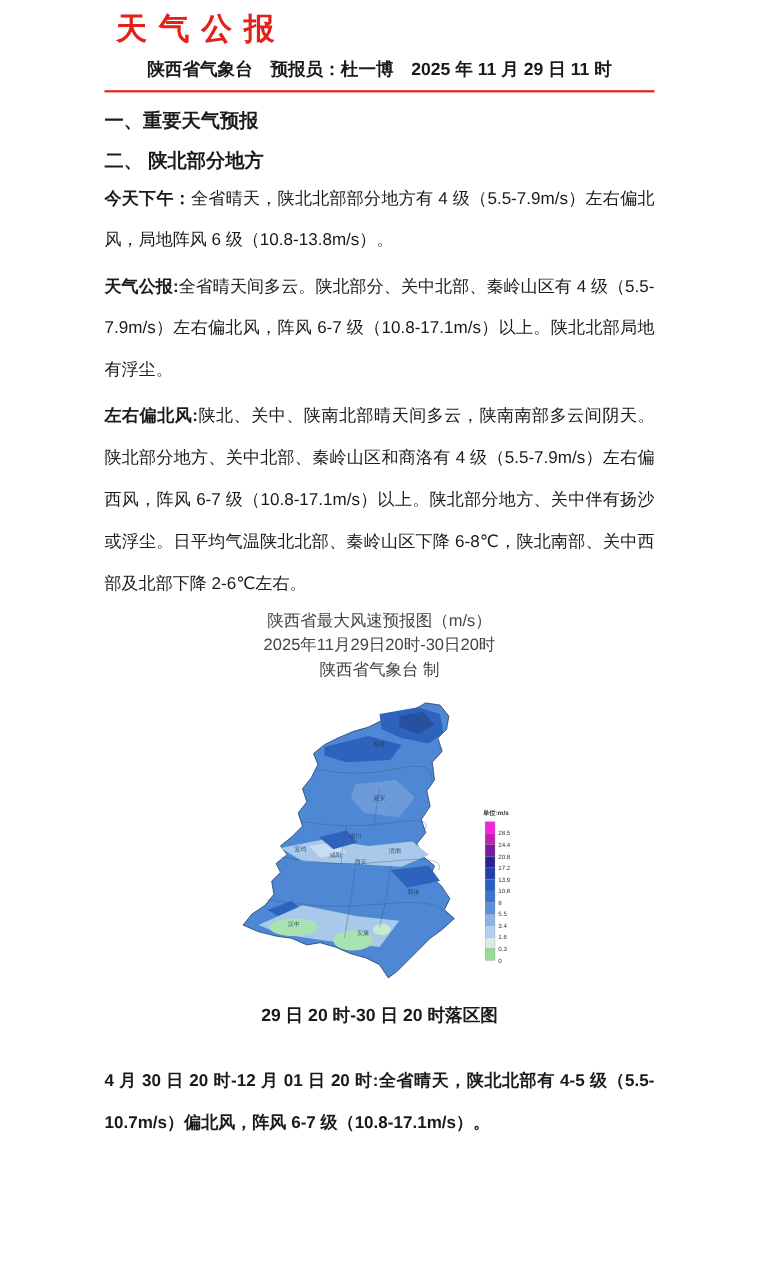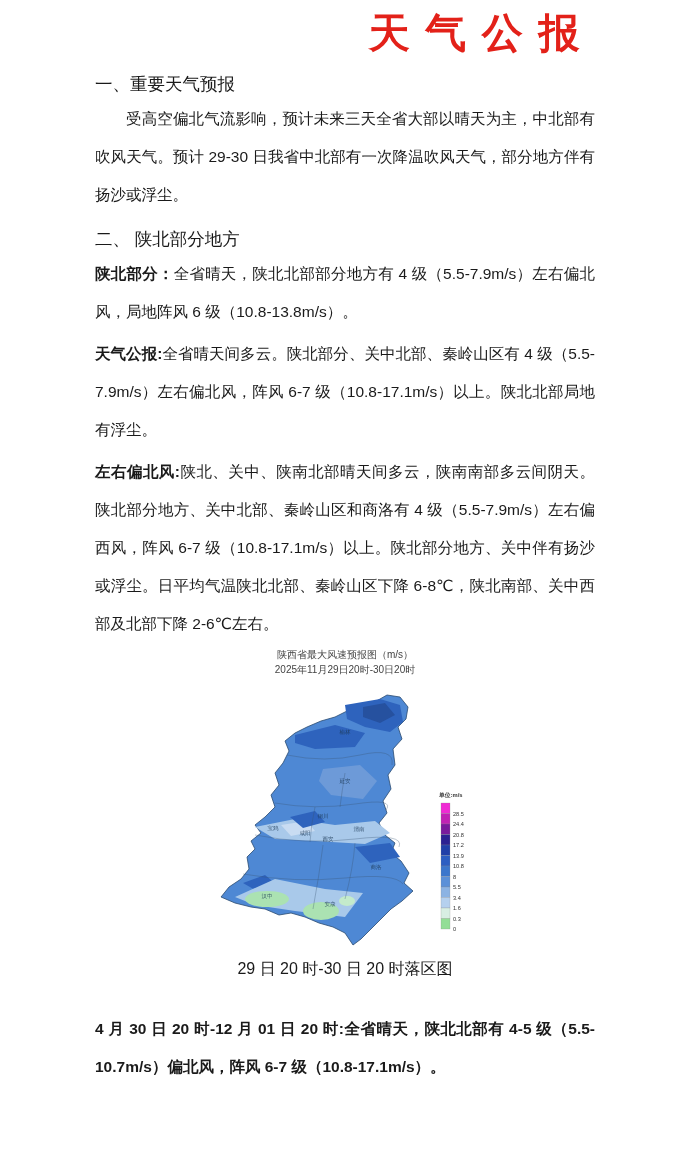--- a/index.html
+++ b/index.html
@@ -6,69 +6,70 @@
   * { box-sizing:border-box; }
   html,body { margin:0; padding:0; }
   body {
     width:690px; height:1160px; overflow:hidden;
     background:#ffffff; color:var(--ink);
     font-family:"Liberation Sans","DejaVu Sans",sans-serif;
   }
   .page { width:500px; margin:0 auto; padding-top:4px; }
 
   h1.title {
-    margin:4px 0 10px; text-align:right;
-    font-size:41px; font-weight:bold; color:var(--accent);
+    margin:4px 0 10px; text-align:left;
+    font-size:28px; font-weight:bold; color:var(--accent);
     letter-spacing:.38em; text-indent:.38em; line-height:1.25;
   }
   .meta {
     font-size:16px; font-weight:bold; text-align:center; white-space:nowrap;
     padding-bottom:8px; border-bottom:2px solid var(--accent);
   }
-  h2.sec { font-size:17.5px; font-weight:normal; margin:13px 0 4px; }
+  h2.sec { font-size:17.5px; font-weight:bold; margin:13px 0 4px; }
   p.body { font-size:15.5px; line-height:2.45; margin:0 0 4px; text-align:justify; }
   p.body .lbl { font-weight:bold; }
   p.indent { text-indent:2em; }
   p.boldpara { font-weight:bold; }
 
   .map-block { text-align:center; margin-top:2px; }
-  .map-title div { font-size:10px; line-height:1.5; color:#444; }
+  .map-title div { font-size:15px; line-height:1.5; color:#444; }
   .map-block svg { display:block; margin:0 auto; }
 
-  .caption { font-size:16px; font-weight:normal; text-align:center; margin:0 0 30px; }
+  .caption { font-size:16px; font-weight:bold; text-align:center; margin:10px 0 30px; }
 
   .province-outline { stroke:#2a4a70; stroke-width:0.8; }
   .borderline { fill:none; stroke:#3a5572; stroke-width:0.45; opacity:.75; }
   .city-label { font-size:5.5px; fill:#1d3a57; text-anchor:middle; opacity:.85; }
   .legend-label { font-size:5.6px; fill:#333; }
   .legend-header { font-size:5.8px; fill:#333; font-weight:bold; }
 </style>
 </head>
 <body>
 
 <div class="page">
 
   <h1 class="title">天气公报</h1>
 
+  <div class="meta">陕西省气象台　预报员：杜一博　2025 年 11 月 29 日 11 时</div>
 
   <h2 class="sec">一、重要天气预报</h2>
-  <p class="body indent">受高空偏北气流影响，预计未来三天全省大部以晴天为主，中北部有吹风天气。预计 29-30 日我省中北部有一次降温吹风天气，部分地方伴有扬沙或浮尘。</p>
 
   <h2 class="sec">二、 陕北部分地方</h2>
 
-  <p class="body"><span class="lbl">陕北部分：</span><span>全省晴天，陕北北部部分地方有 4 级（5.5-7.9m/s）左右偏北风，局地阵风 6 级（10.8-13.8m/s）。</span></p>
+  <p class="body"><span class="lbl">今天下午：</span><span>全省晴天，陕北北部部分地方有 4 级（5.5-7.9m/s）左右偏北风，局地阵风 6 级（10.8-13.8m/s）。</span></p>
 
   <p class="body"><span class="lbl">天气公报:</span><span>全省晴天间多云。陕北部分、关中北部、秦岭山区有 4 级（5.5-7.9m/s）左右偏北风，阵风 6-7 级（10.8-17.1m/s）以上。陕北北部局地有浮尘。</span></p>
 
   <p class="body"><span class="lbl">左右偏北风:</span><span>陕北、关中、陕南北部晴天间多云，陕南南部多云间阴天。陕北部分地方、关中北部、秦岭山区和商洛有 4 级（5.5-7.9m/s）左右偏西风，阵风 6-7 级（10.8-17.1m/s）以上。陕北部分地方、关中伴有扬沙或浮尘。日平均气温陕北北部、秦岭山区下降 6-8℃，陕北南部、关中西部及北部下降 2-6℃左右。</span></p>
 
   <div class="map-block">
     <div class="map-title">
       <div>陕西省最大风速预报图（m/s）</div>
       <div>2025年11月29日20时-30日20时</div>
+      <div>陕西省气象台 制</div>
     </div>
 
     <svg width="300" height="282" viewBox="0 0 300 282">
 
       <path class="province-outline" d="M 192 18 L 205 20 L 213 30 L 211 42 L 203 50 L 207 62 L 198 72 L 200 88 L 193 98 L 196 112
            L 188 124 L 192 136 L 184 146 L 190 158 L 200 166 L 196 176 L 206 184 L 214 196 L 209 206
            L 218 214 L 207 224 L 196 232 L 186 242 L 176 252 L 166 262 L 158 268 L 150 256 L 138 250
            L 124 246 L 110 240 L 96 236 L 84 238 L 70 232 L 56 230 L 40 226 L 26 220 L 34 210 L 46 202
            L 54 192 L 52 180 L 60 172 L 56 164 L 66 156 L 60 148 L 70 140 L 80 130 L 76 118 L 84 108
            L 80 96 L 88 86 L 94 74 L 90 64 L 100 56 L 112 50 L 126 44 L 140 40 L 152 34 L 164 30 L 178 26 Z" fill="#4e88d4"></path>

